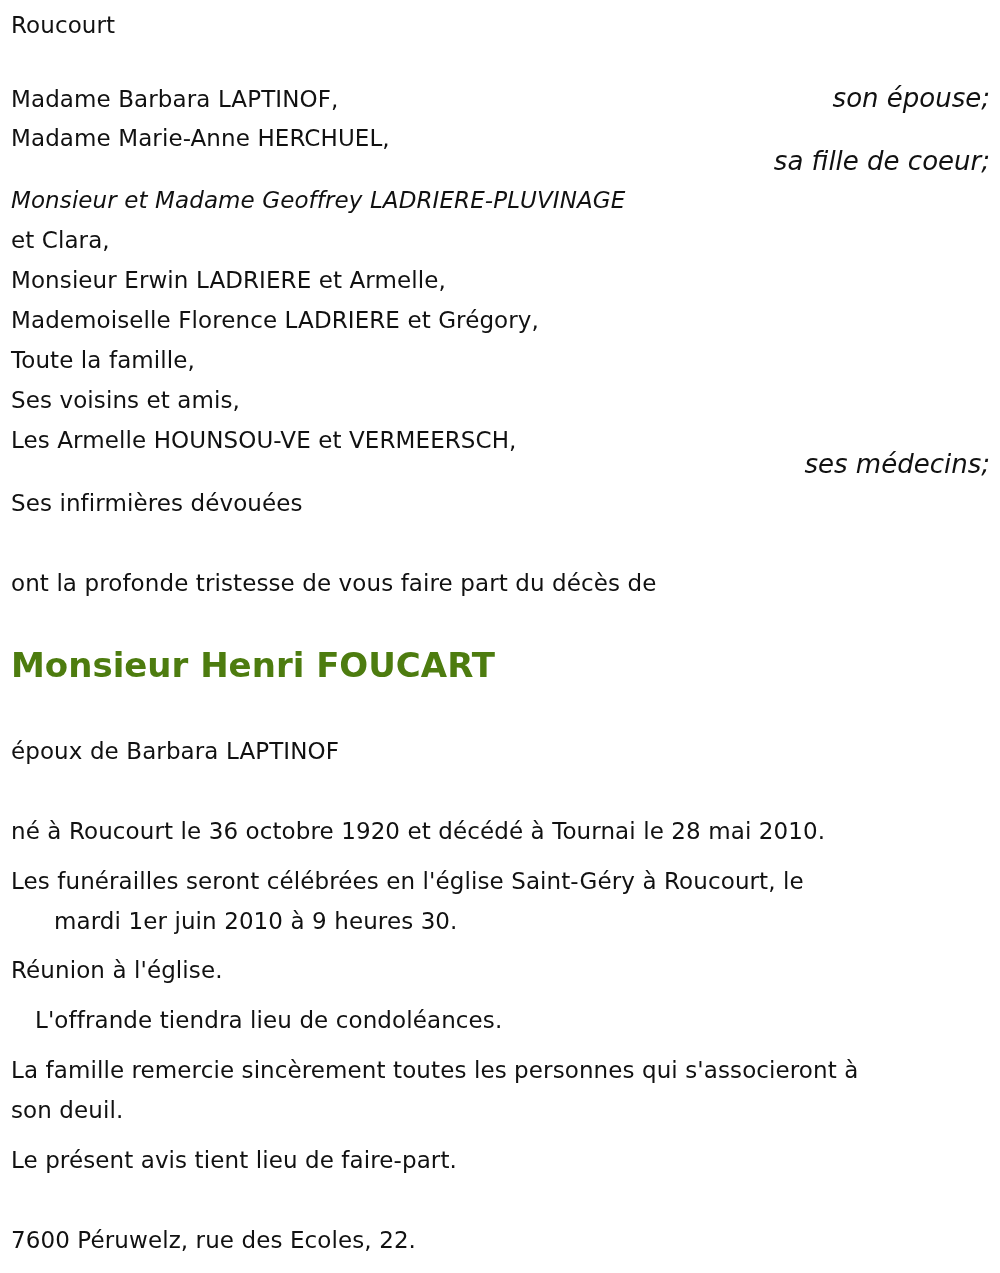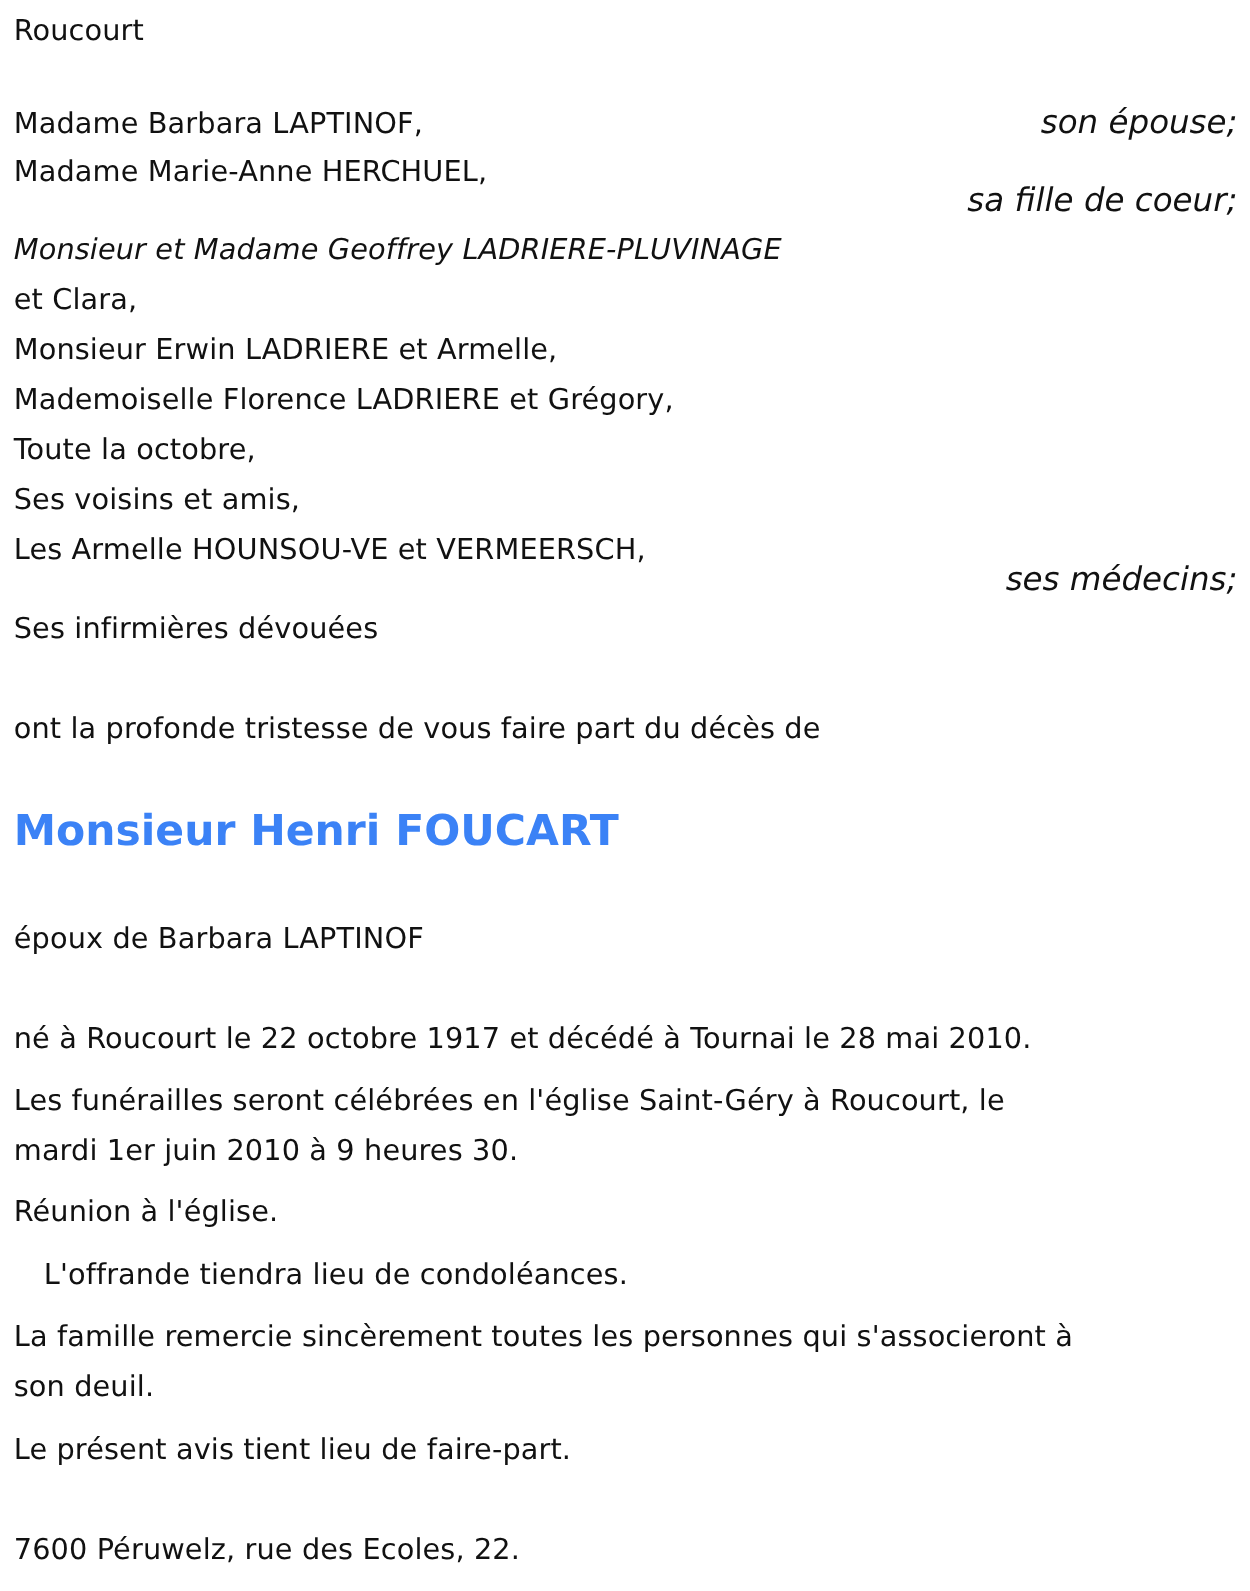--- a/index.html
+++ b/index.html
@@ -33,59 +33,59 @@
     white-space: nowrap;
     text-align: right;
   }
   .heading {
     position: absolute;
     left: 11px;
     font-size: 34px;
     font-weight: bold;
     line-height: 44px;
     white-space: nowrap;
-    color: #3b82f6;
+    color: #4d7c0f;
   }
 </style>
 </head>
 <body>
 
 <div>
 
   <div class="line" style="top:5px;">Roucourt</div>
 
   <div class="line" style="top:55px;margin-top:24px;">Madame Barbara LAPTINOF,</div>
   <div class="role" style="top:83px;">son épouse;</div>
 
   <div class="line" style="top:118px;">Madame Marie-Anne HERCHUEL,</div>
   <div class="role" style="top:146px;">sa fille de coeur;</div>
 
   <div>
     <div class="line" style="top:180px;font-style:italic;">Monsieur et Madame Geoffrey LADRIERE-PLUVINAGE</div>
     <div class="line" style="top:220px;">et Clara,</div>
     <div class="line" style="top:260px;">Monsieur Erwin LADRIERE et Armelle,</div>
     <div class="line" style="top:300px;">Mademoiselle Florence LADRIERE et Grégory,</div>
-    <div class="line" style="top:340px;">Toute la octobre,</div>
+    <div class="line" style="top:340px;">Toute la famille,</div>
     <div class="line" style="top:380px;">Ses voisins et amis,</div>
     <div class="line" style="top:420px;">Les Armelle HOUNSOU-VE et VERMEERSCH,</div>
   </div>
   <div class="role" style="top:449px;margin-left:32px;">ses médecins;</div>
 
   <div class="line" style="top:483px;">Ses infirmières dévouées</div>
 
   <div class="line" style="top:563px;">ont la profonde tristesse de vous faire part du décès de</div>
 
   <div class="heading" style="top:643px;">Monsieur Henri FOUCART</div>
 
   <div class="line" style="top:731px;">époux de Barbara LAPTINOF</div>
 
-  <div class="line" style="top:811px;">né à Roucourt le 22 octobre 1917 et décédé à Tournai le 28 mai 2010.</div>
+  <div class="line" style="top:811px;">né à Roucourt le 36 octobre 1920 et décédé à Tournai le 28 mai 2010.</div>
 
   <div class="line" style="top:861px;">Les funérailles seront célébrées en l'église Saint-Géry à Roucourt, le</div>
-  <div class="line" style="top:901px;">mardi 1er juin 2010 à 9 heures 30.</div>
+  <div class="line" style="top:901px;margin-left:43px;">mardi 1er juin 2010 à 9 heures 30.</div>
 
   <div class="line" style="top:950px;">Réunion à l'église.</div>
 
   <div class="line" style="top:1000px;margin-left:24px;">L'offrande tiendra lieu de condoléances.</div>
 
   <div class="line" style="top:1050px;">La famille remercie sincèrement toutes les personnes qui s'associeront à</div>
   <div class="line" style="top:1090px;">son deuil.</div>
 
   <div class="line" style="top:1140px;">Le présent avis tient lieu de faire-part.</div>
 

